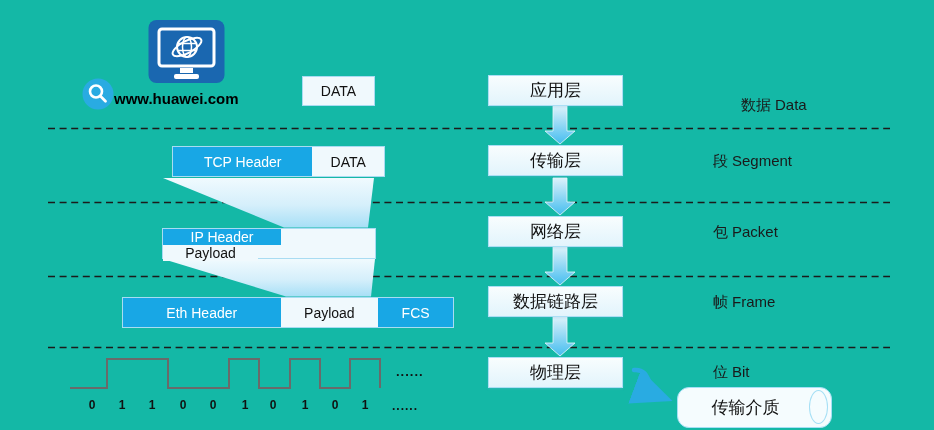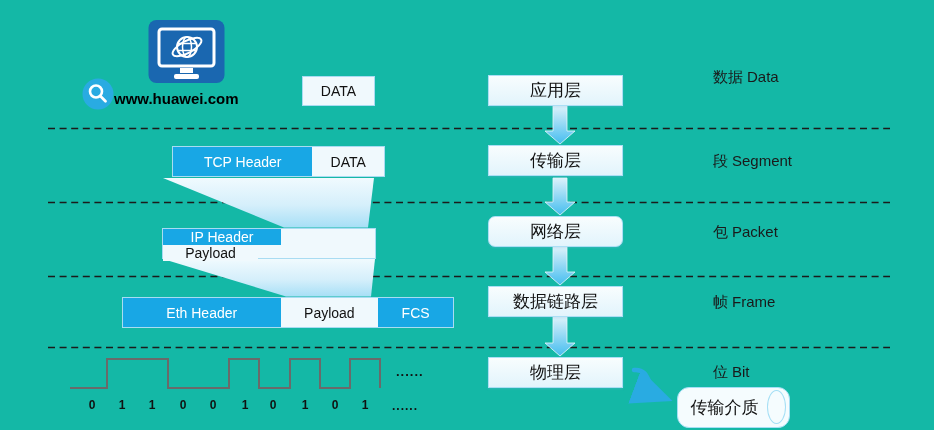--- a/index.html
+++ b/index.html
@@ -20,41 +20,41 @@
   .row3{left:162px;top:228px;width:214px;height:31px;flex-direction:column;}
   .row4{left:122px;top:297px;width:332px;height:31px;}
 
   
   .layer{
     position:absolute;left:488px;width:135px;height:31px;box-sizing:border-box;
     border:1.5px solid #ABDFF5;background:linear-gradient(#F8FDFE,#E2F4FC);
     display:flex;align-items:center;justify-content:center;
     font-size:17px;color:#111;box-shadow:0 1px 2px rgba(120,180,215,.3);
   }
-  .layer1{top:75px;}  .layer2{top:145px;}  .layer3{top:216px;border-radius:7px;}
+  .layer1{top:75px;}  .layer2{top:145px;}  .layer3{top:216px;}
   .layer4{top:286px;} .layer5{top:357px;}
 
   
   .pdu{position:absolute;left:713px;height:20px;line-height:20px;font-size:15px;color:#1a1a1a;white-space:nowrap;}
-  .pdu1{top:67px;} .pdu2{top:151px;} .pdu3{top:222px;} .pdu4{top:292px;} .pdu5{top:362px;}
+  .pdu1{top:95px;margin-left:28px;} .pdu2{top:151px;} .pdu3{top:222px;} .pdu4{top:292px;} .pdu5{top:362px;}
   .pdu .en{margin-left:4px;}
 
   
   .url{position:absolute;left:114px;top:90px;font-size:15px;font-weight:bold;color:#000;}
   .monitor{position:absolute;left:148px;top:20px;}
   .magnifier{position:absolute;left:82px;top:78px;}
 
   
   .bit{position:absolute;top:398px;width:24px;text-align:center;font-size:12px;font-weight:bold;color:#111;}
   .dots-wave{position:absolute;left:396px;top:364px;font-size:13px;font-weight:bold;color:#111;letter-spacing:1px;}
   .dots-bits{position:absolute;left:392px;top:399px;font-size:12px;font-weight:bold;color:#111;letter-spacing:1px;}
 
   
   .cylinder{
-    position:absolute;left:677px;top:387px;width:113px;height:41px;box-sizing:border-box;
+    position:absolute;left:677px;top:387px;width:155px;height:41px;box-sizing:border-box;
     border:1.5px solid #A5DFF5;border-radius:12px;background:#F5FCFE;
     display:flex;align-items:center;justify-content:center;
     font-size:17px;color:#111;padding-right:18px;
   }
   .cyl-end{
     position:absolute;right:3px;top:2px;width:19px;height:34px;
     border:1.5px solid #A5DFF5;border-radius:50%;background:transparent;box-sizing:border-box;
   }
 </style>
 </head>

